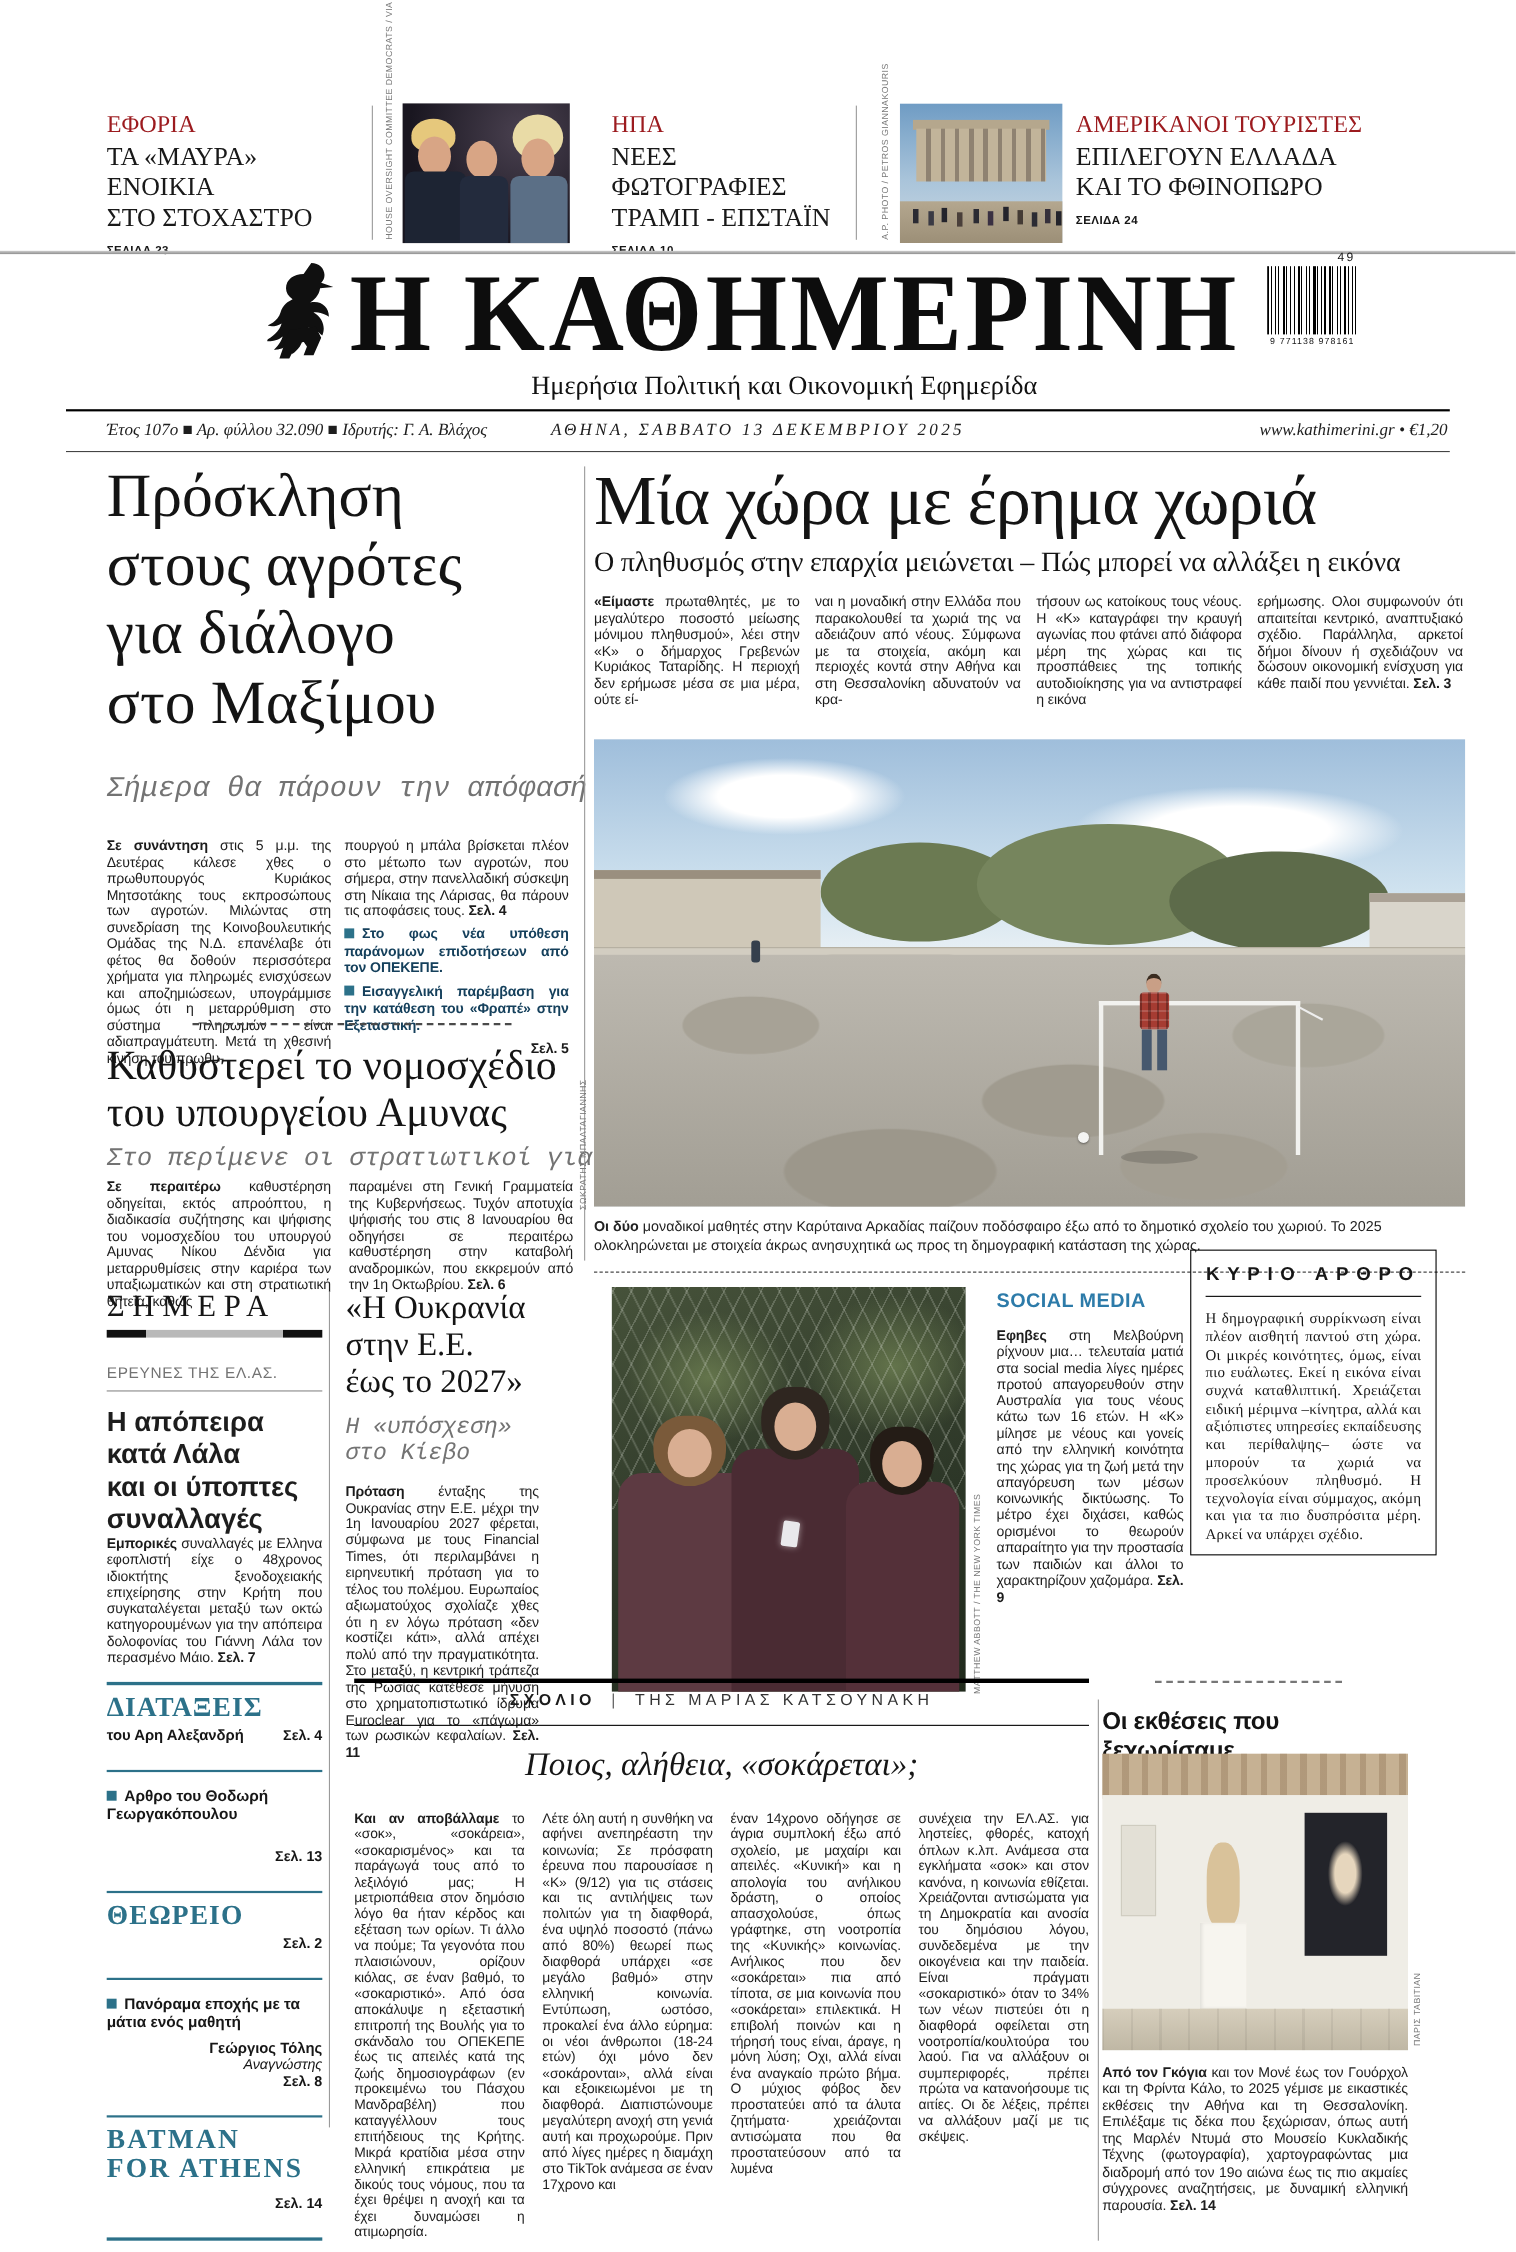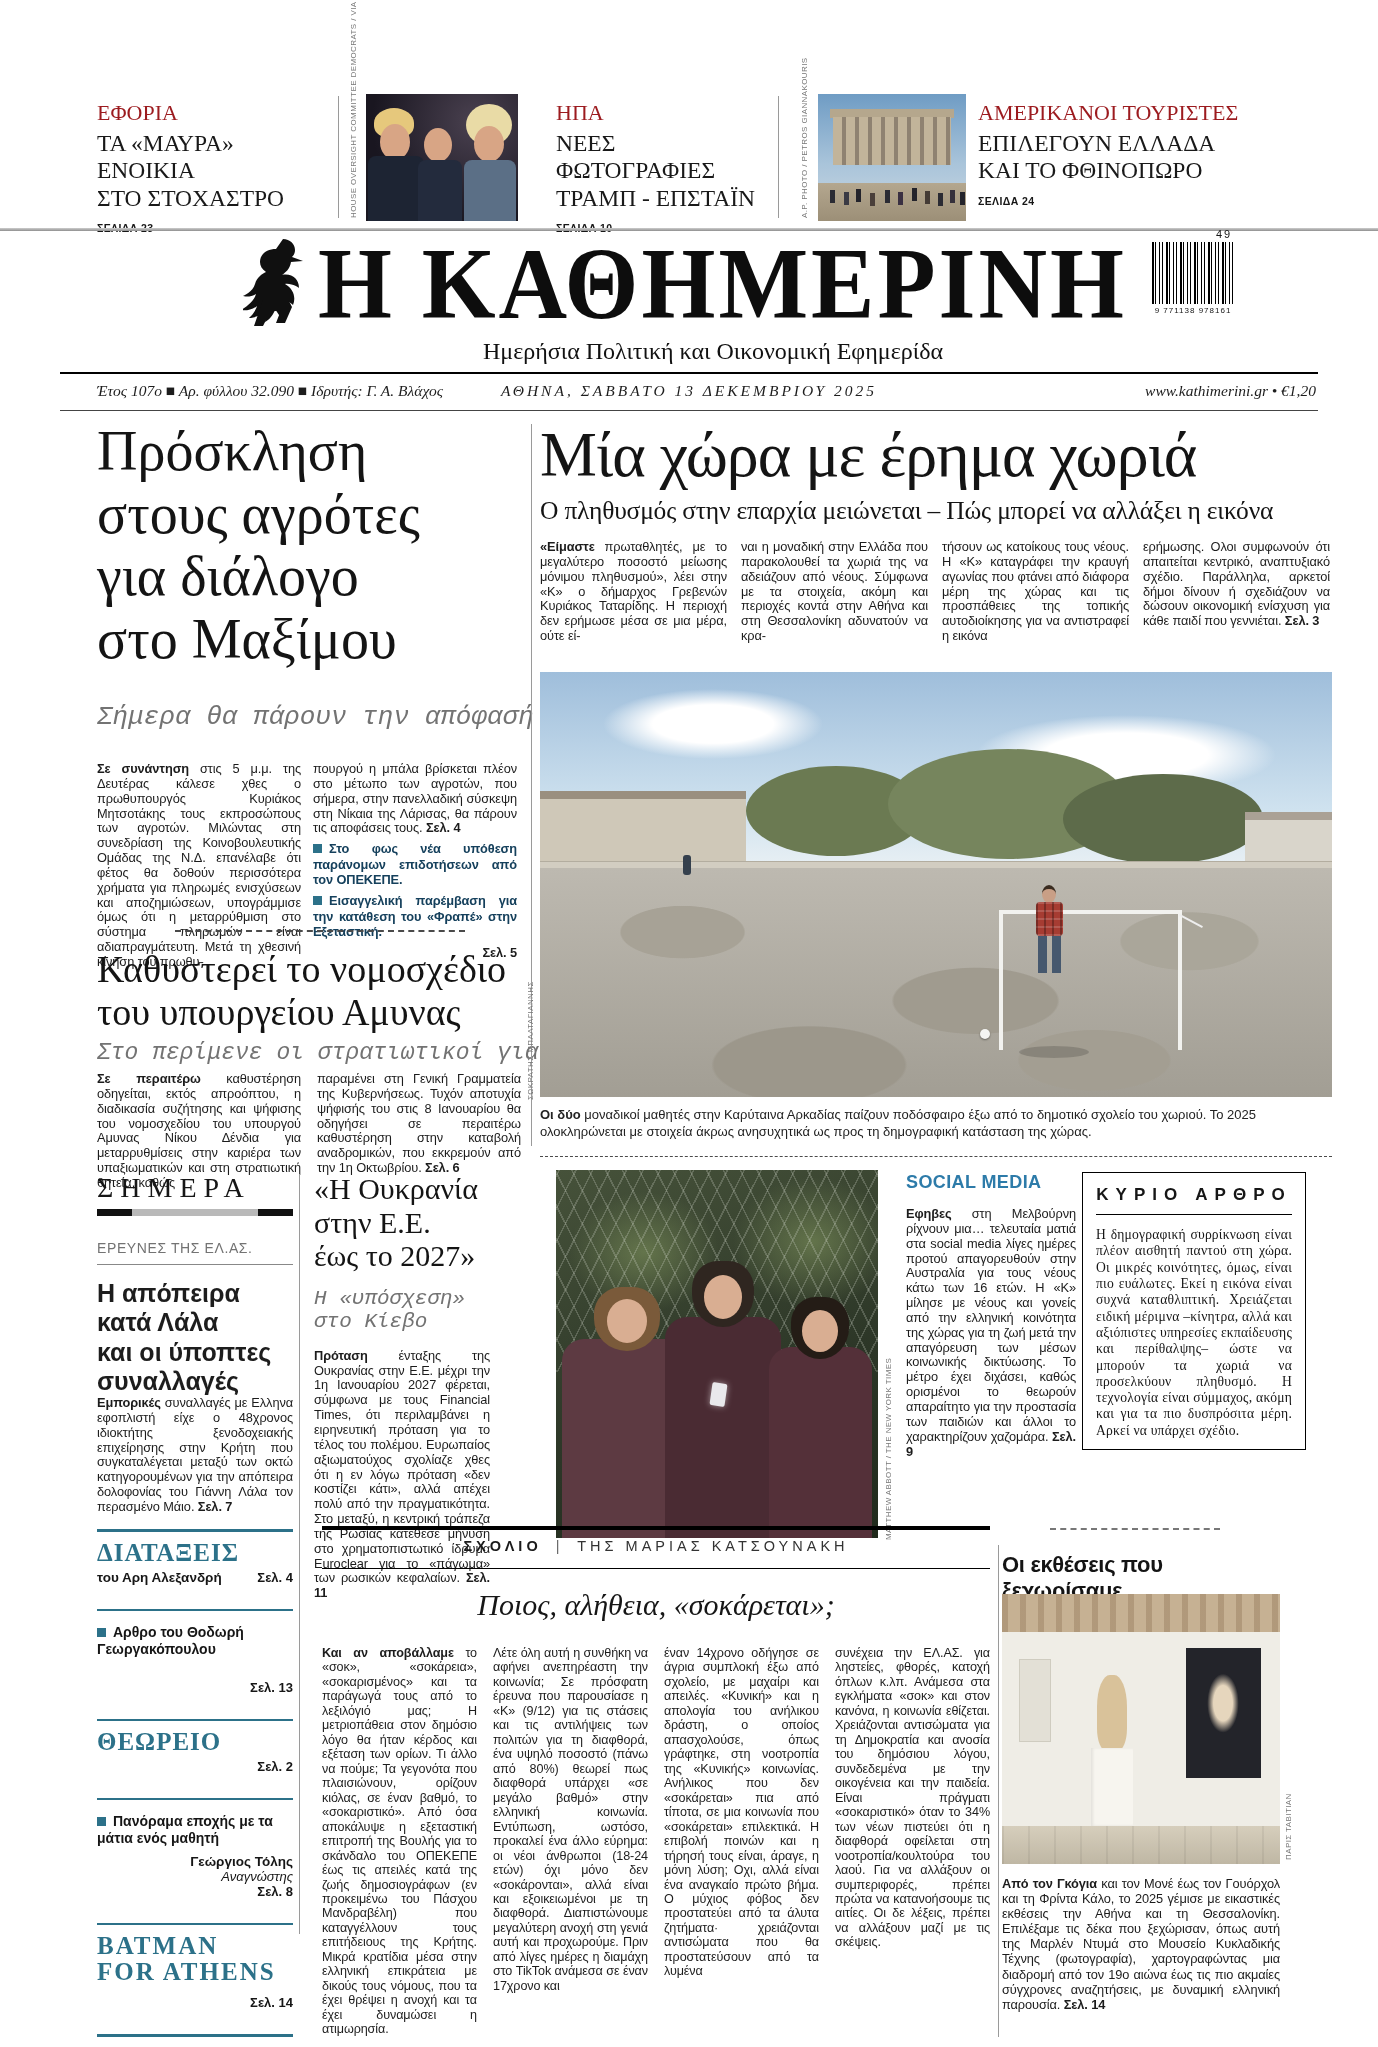--- a/index.html
+++ b/index.html
@@ -351,21 +351,21 @@
 
   <div class="abs" id="social" style="left:906px;top:1172px;width:170px">
     <div class="k">SOCIAL MEDIA</div>
     <div class="body just" style="margin-top:14px">
       <span class="lead-in">Εφηβες</span>
       <span>στη Μελβούρνη ρίχνουν μια… τελευταία ματιά στα social media λίγες ημέρες προτού απαγορευθούν στην Αυστραλία για τους νέους κάτω των 16 ετών. Η «Κ» μίλησε με νέους και γονείς από την ελληνική κοινότητα της χώρας για τη ζωή μετά την απαγόρευση των μέσων κοινωνικής δικτύωσης. Το μέτρο έχει διχάσει, καθώς ορισμένοι το θεωρούν απαραίτητο για την προστασία των παιδιών και άλλοι το χαρακτηρίζουν χαζομάρα.</span>
       <b class="pgref">Σελ. 9</b>
     </div>
   </div>
 
-  <div class="abs" id="kyrio" style="left:1082px;top:1172px;width:196px">
+  <div class="abs" id="kyrio" style="left:1082px;top:1136px;width:196px">
     <div class="lab">ΚΥΡΙΟ ΑΡΘΡΟ</div>
     <div class="kb">Η δημογραφική συρρίκνωση είναι πλέον αισθητή παντού στη χώρα. Οι μικρές κοινότητες, όμως, είναι πιο ευάλωτες. Εκεί η εικόνα είναι συχνά καταθλιπτική. Χρειάζεται ειδική μέριμνα –κίνητρα, αλλά και αξιόπιστες υπηρεσίες εκπαίδευσης και περίθαλψης– ώστε να μπορούν τα χωριά να προσελκύουν πληθυσμό. Η τεχνολογία είναι σύμμαχος, ακόμη και για τα πιο δυσπρόσιτα μέρη. Αρκεί να υπάρχει σχέδιο.</div>
   </div>
 
   <div id="sxolio-rule" style="left:322px;top:1526px;width:668px"></div>
   <div id="sxolio-head" style="left:322px;top:1538px;width:668px">
     <b>ΣΧΟΛΙΟ</b>
     <span style="color:#666;margin:0 6px">|</span>
     <span style="color:#333">ΤΗΣ ΜΑΡΙΑΣ ΚΑΤΣΟΥΝΑΚΗ</span>
   </div>

